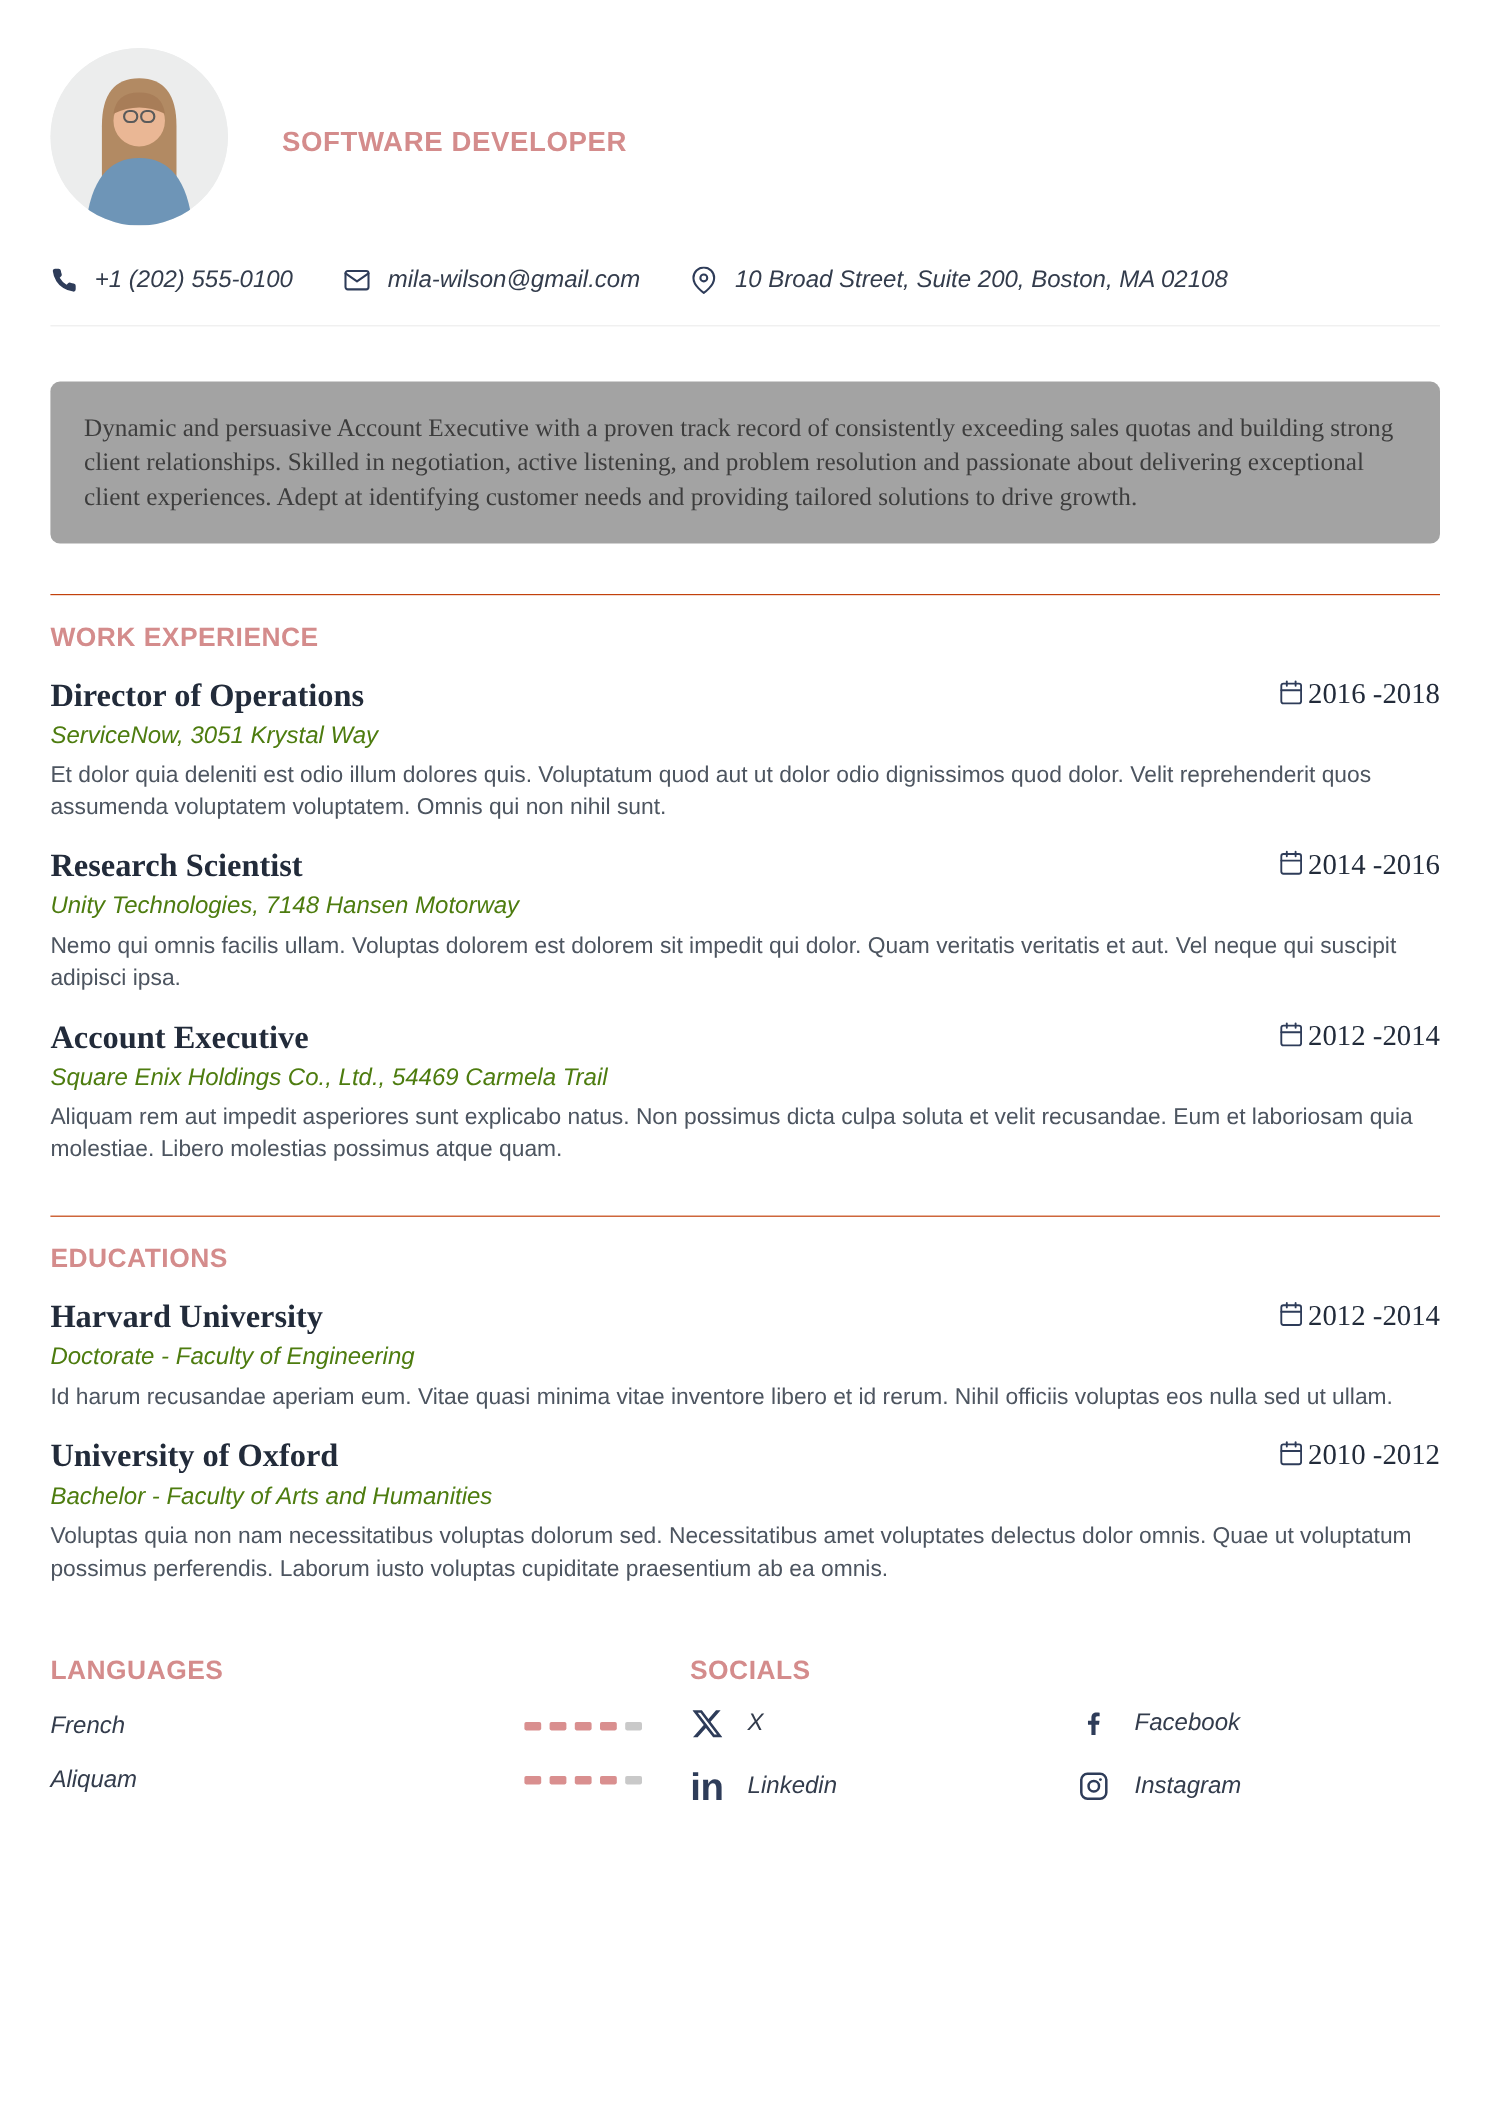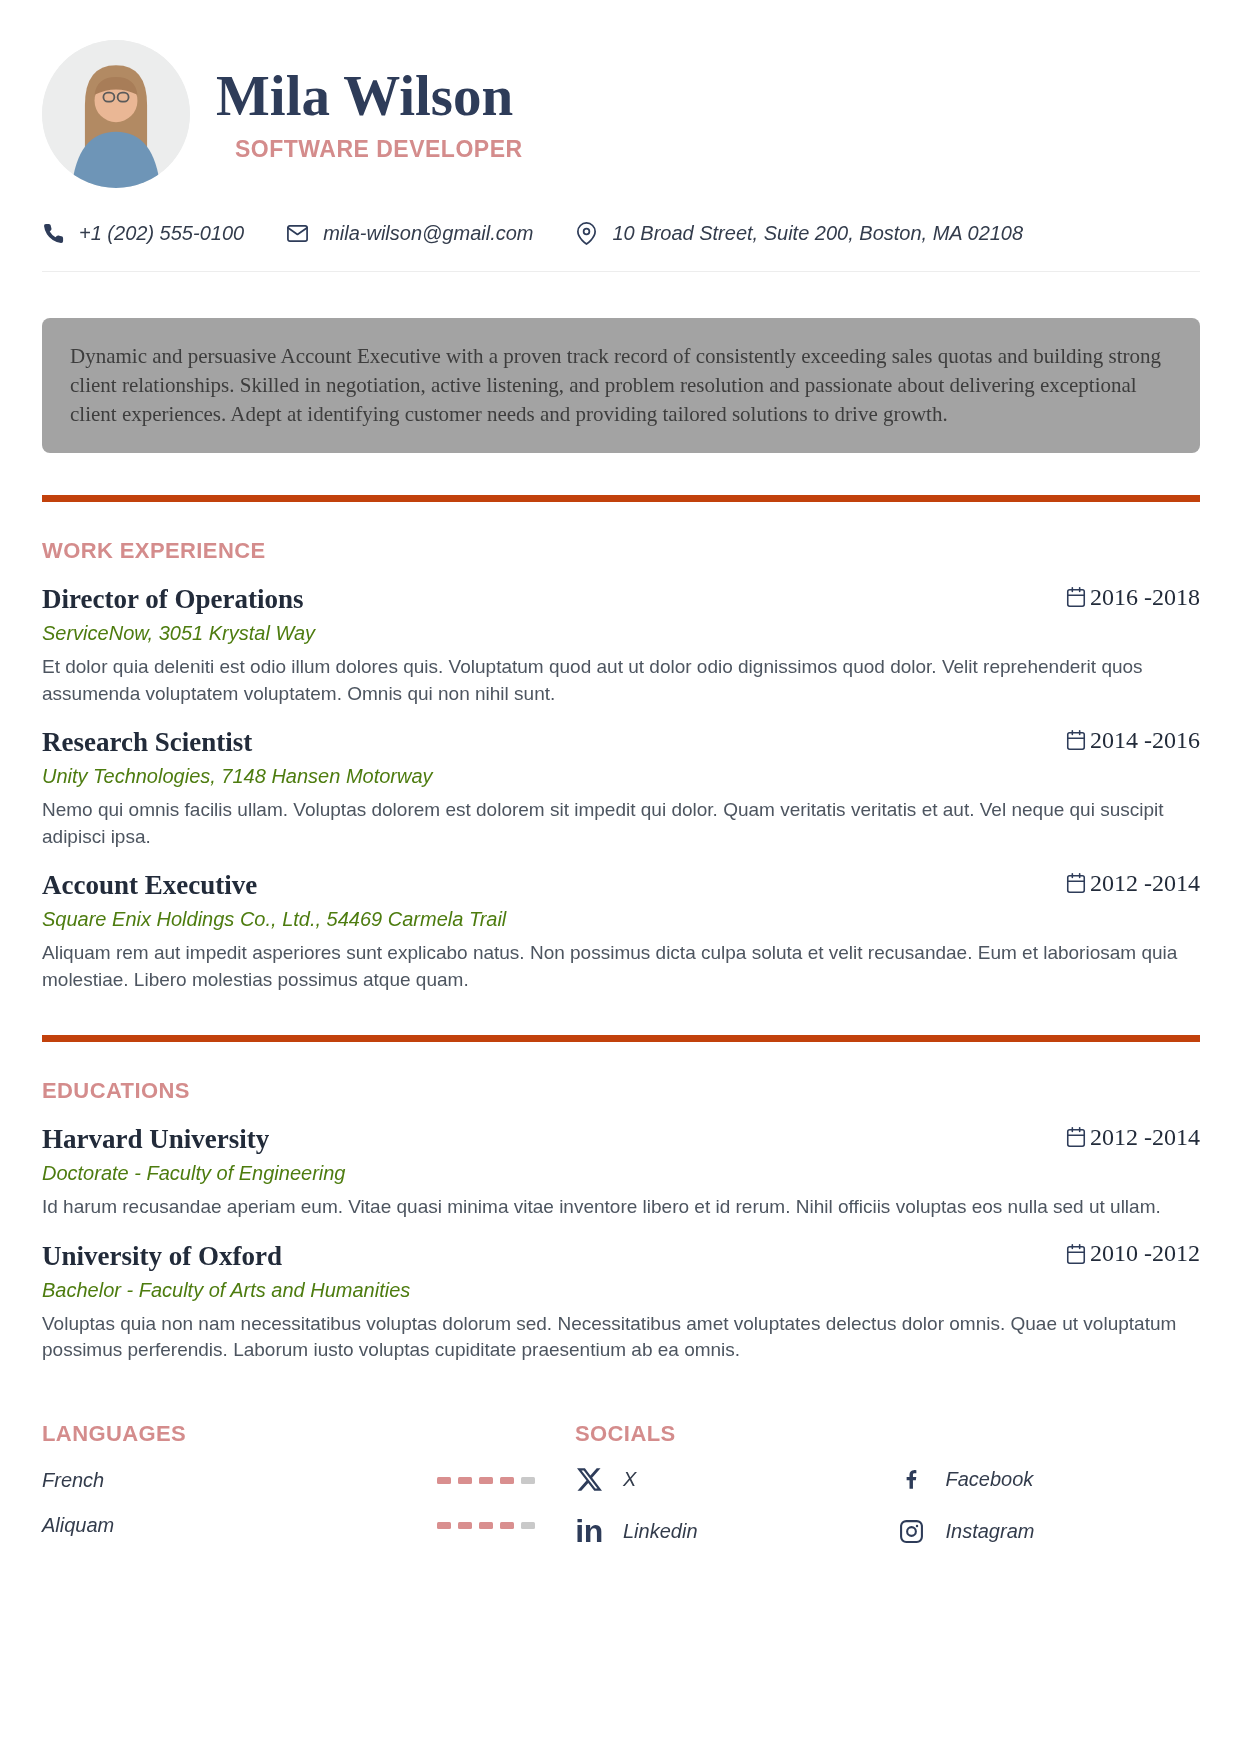--- a/index.html
+++ b/index.html
@@ -38,32 +38,32 @@
 
   
   .summary {
     margin-top:46px; background:#a3a3a3; border-radius:8px;
     padding:24px 28px;
     font-family:"Liberation Serif","DejaVu Serif",serif;
     font-size:21px; line-height:1.38; color:#3d3d3d;
   }
 
   
-  .section { margin-top:42px; border-top:7px solid #c2410c; padding-top:36px; }
+  .section { margin-top:42px; border-top:1px solid #c2410c; padding-top:22px; }
   .section-heading {
     font-size:22px; font-weight:700; letter-spacing:0.4px; color:#d48c8c;
   }
   .entry { margin-top:20px; }
   .entry-head { display:flex; justify-content:space-between; align-items:baseline; }
   .entry-title {
     font-family:"Liberation Serif","DejaVu Serif",serif;
     font-size:27px; font-weight:600; color:#222b3a;
   }
   .entry-date {
-    display:flex; align-items:center; gap:3px;
+    display:flex; gap:3px;
     font-family:"Liberation Serif","DejaVu Serif",serif;
     font-size:24px; color:#222b3a; white-space:nowrap;
   }
   .entry-date svg { width:22px; height:22px; }
   .entry-sub { margin-top:7px; font-style:italic; font-size:20px; color:#4d7c0f; }
   .entry-desc { margin-top:9px; font-size:19px; line-height:1.38; color:#4d5560; max-width:1158px; }
 
   
   .bottom { margin-top:58px; display:flex; }
   .languages { width:493px; flex:0 0 auto; }
@@ -100,21 +100,20 @@
         <circle cx="50" cy="50" r="50" fill="#eceded"></circle>
         <path d="M29 88 L29 44 Q29 17 50 17 Q71 17 71 44 L71 88 Z" fill="#b28a63"></path>
         <circle cx="50" cy="41" r="14.5" fill="#eab795"></circle>
         <path d="M35.5 37 Q37 25 50 25 Q63 25 64.5 37 Q57 33.5 50 33.5 Q43 33.5 35.5 37 Z" fill="#a87d58"></path>
         <path d="M20 100 Q24 62 50 62 Q76 62 80 100 Z" fill="#6e95b7"></path>
         <rect x="41.5" y="35.5" width="7.4" height="6.2" rx="3" fill="none" stroke="#5a5a5a" stroke-width="1.2"></rect>
         <rect x="51.1" y="35.5" width="7.4" height="6.2" rx="3" fill="none" stroke="#5a5a5a" stroke-width="1.2"></rect>
       </svg>
     </div>
     <div>
-      <div class="name">Mila Wilson</div>
       <div class="role">SOFTWARE DEVELOPER</div>
     </div>
   </div>
 
   <div class="contact-row">
     <div class="contact-item">
       <svg viewBox="0 0 24 24" fill="#2e3c59">
         <path d="M22 16.92v3a2 2 0 0 1-2.18 2 19.79 19.79 0 0 1-8.63-3.07 19.5 19.5 0 0 1-6-6 19.79 19.79 0 0 1-3.07-8.67A2 2 0 0 1 4.11 2h3a2 2 0 0 1 2 1.72 12.84 12.84 0 0 0 .7 2.81 2 2 0 0 1-.45 2.11L8.09 9.91a16 16 0 0 0 6 6l1.27-1.27a2 2 0 0 1 2.11-.45 12.84 12.84 0 0 0 2.81.7A2 2 0 0 1 22 16.92z"></path>
       </svg>
       <span>+1 (202) 555-0100</span>

